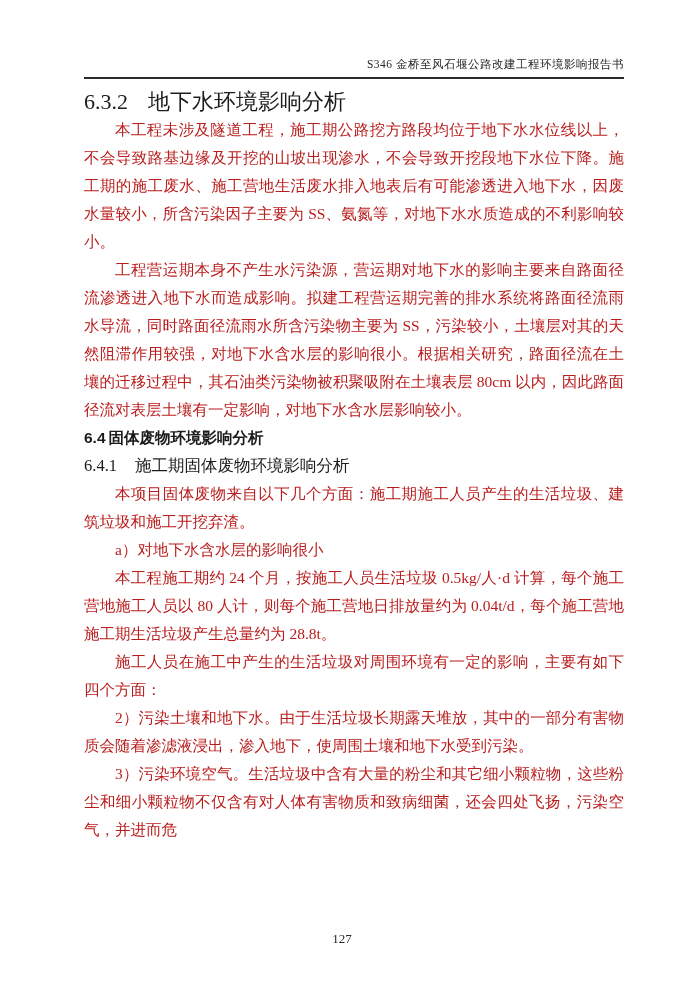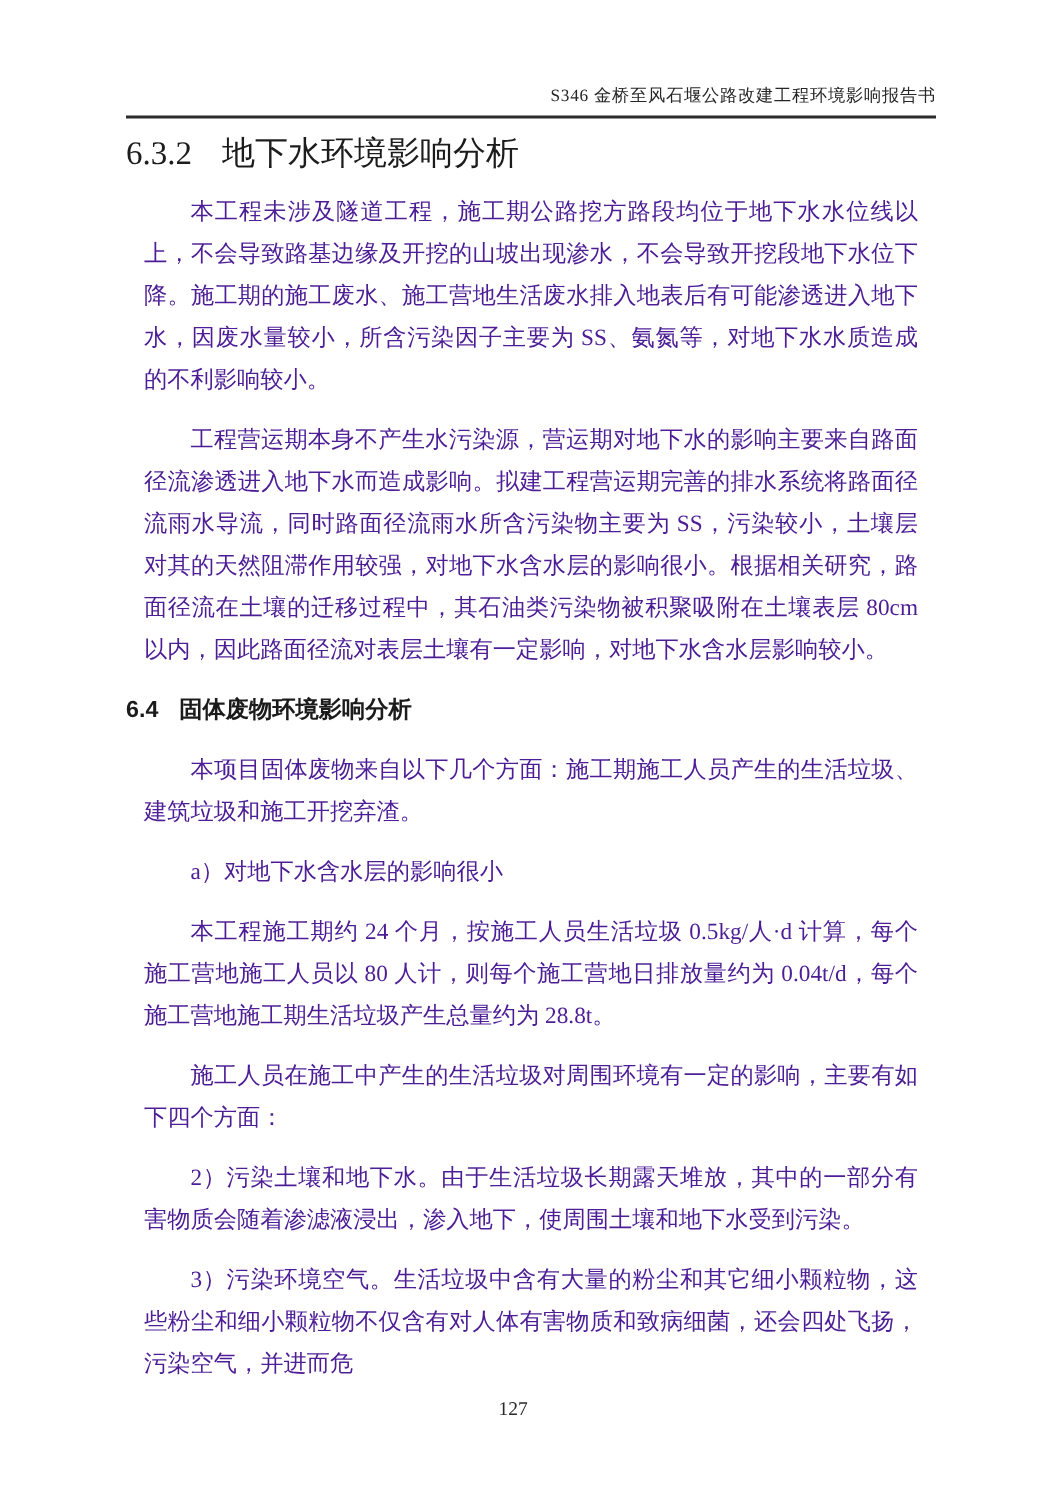--- a/index.html
+++ b/index.html
@@ -40,36 +40,36 @@
   }
   .h2-serif .h-num { margin-right: 20px; }
   .h3-bold {
     margin: 0;
     font-family: "Liberation Sans", sans-serif;
     font-size: 15.5px;
     font-weight: bold;
     line-height: 28px;
     color: #1b1b1b;
   }
-  .h3-bold .h-num { margin-right: 14px; }
+  .h3-bold .h-num { margin-right: 3px; }
   .h4-serif {
     margin: 0;
     font-size: 16.5px;
     font-weight: normal;
     line-height: 28px;
     color: #1c1c1c;
   }
   .h4-serif .h-num { margin-right: 18px; }
   p.body-par {
-    margin: 12px;
+    margin: 0;
     font-size: 15.5px;
     line-height: 28px;
     text-align: justify;
     text-indent: 2em;
-    color: #4c1d95;
+    color: #b91c1c;
     word-break: break-all;
   }
   p.underlined {
     text-decoration: underline;
     text-decoration-thickness: 1px;
     text-underline-offset: 5px;
     text-decoration-color: #3a3a3a;
   }
   .footer-pagenum {
     position: absolute;
@@ -97,20 +97,23 @@
 
     <p class="body-par">本工程未涉及隧道工程，施工期公路挖方路段均位于地下水水位线以上，不会导致路基边缘及开挖的山坡出现渗水，不会导致开挖段地下水位下降。施工期的施工废水、施工营地生活废水排入地表后有可能渗透进入地下水，因废水量较小，所含污染因子主要为 SS、氨氮等，对地下水水质造成的不利影响较小。</p>
 
     <p class="body-par">工程营运期本身不产生水污染源，营运期对地下水的影响主要来自路面径流渗透进入地下水而造成影响。拟建工程营运期完善的排水系统将路面径流雨水导流，同时路面径流雨水所含污染物主要为 SS，污染较小，土壤层对其的天然阻滞作用较强，对地下水含水层的影响很小。根据相关研究，路面径流在土壤的迁移过程中，其石油类污染物被积聚吸附在土壤表层 80cm 以内，因此路面径流对表层土壤有一定影响，对地下水含水层影响较小。</p>
 
 
     <h3 class="h3-bold">
       <span class="h-num">6.4</span><span>固体废物环境影响分析</span>
     </h3>
 
+    <h4 class="h4-serif">
+      <span class="h-num">6.4.1</span><span>施工期固体废物环境影响分析</span>
+    </h4>
 
     <p class="body-par">本项目固体废物来自以下几个方面：施工期施工人员产生的生活垃圾、建筑垃圾和施工开挖弃渣。</p>
 
     <p class="body-par">a）对地下水含水层的影响很小</p>
 
     <p class="body-par">本工程施工期约 24 个月，按施工人员生活垃圾 0.5kg/人·d 计算，每个施工营地施工人员以 80 人计，则每个施工营地日排放量约为 0.04t/d，每个施工营地施工期生活垃圾产生总量约为 28.8t。</p>
 
     <p class="body-par">施工人员在施工中产生的生活垃圾对周围环境有一定的影响，主要有如下四个方面：</p>
 
 

